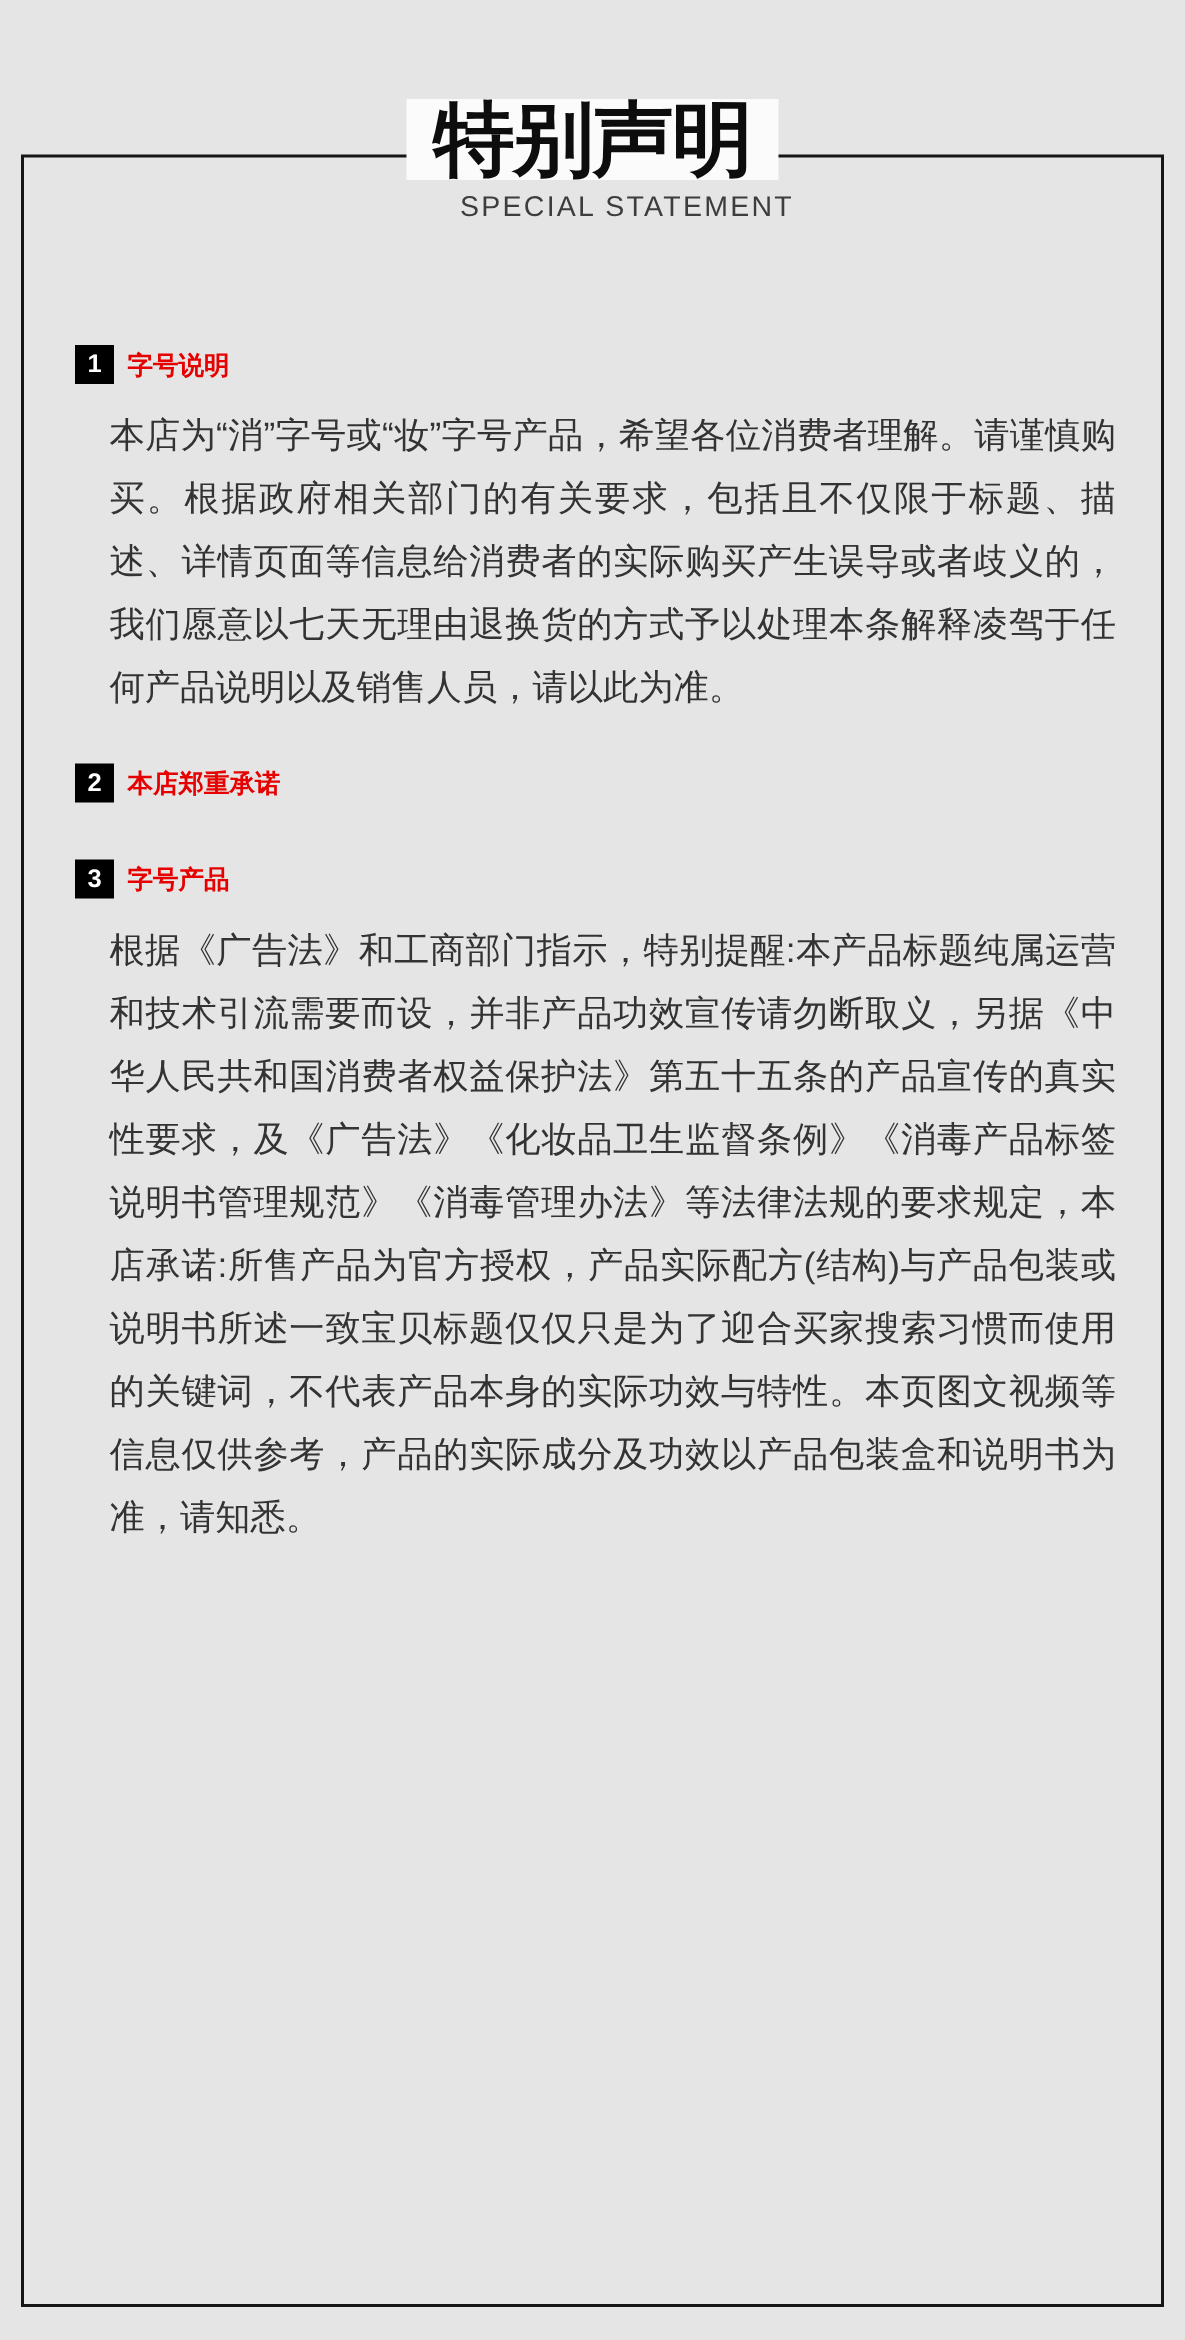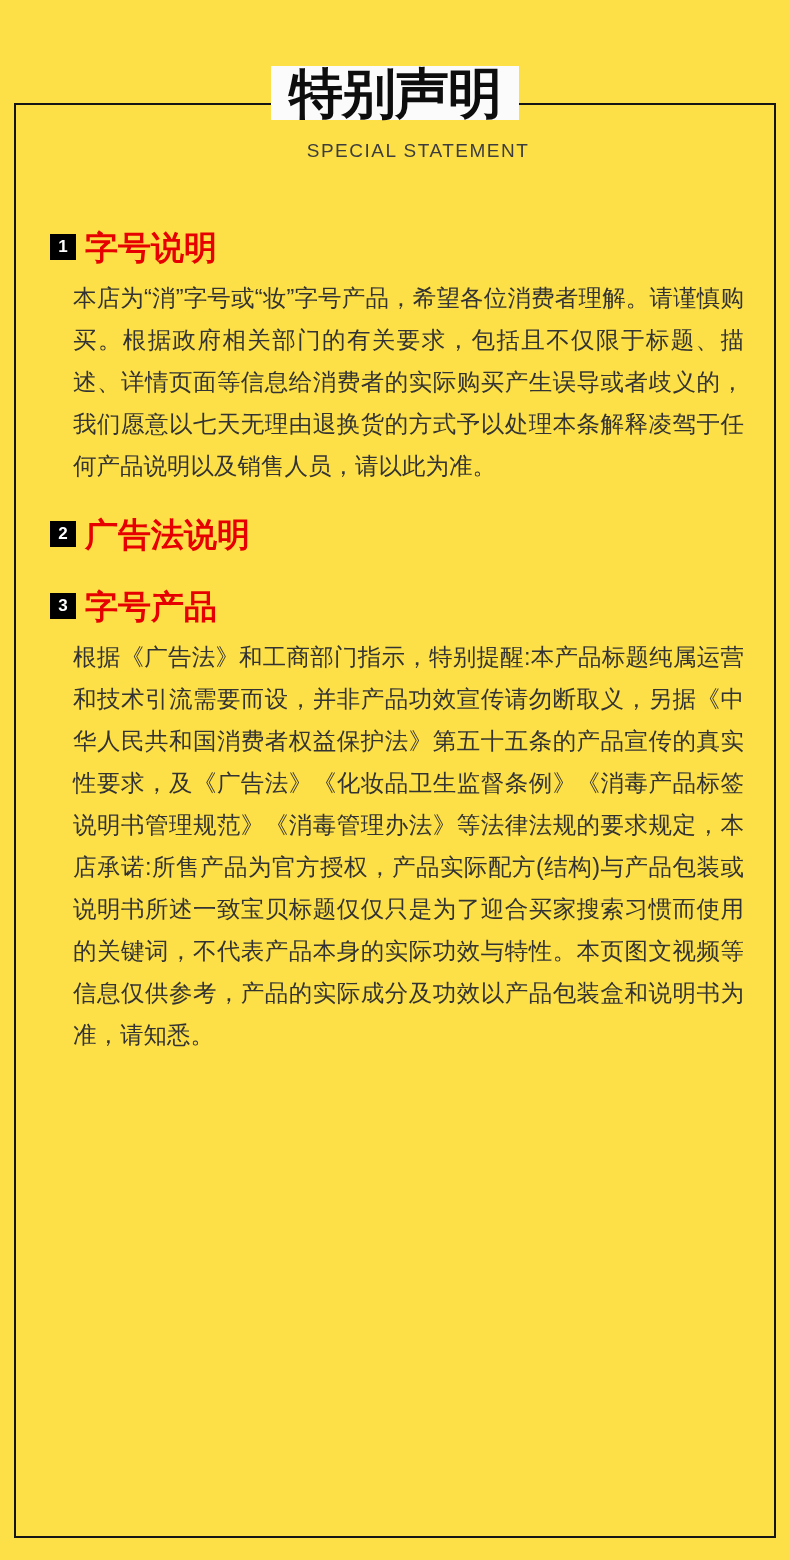--- a/index.html
+++ b/index.html
@@ -3,21 +3,21 @@
 <meta charset="utf-8">
 <style>
   * { margin: 0; padding: 0; box-sizing: border-box; }
   html, body { background: #fbfbfb; }
   body { font-family: "Liberation Sans", "DejaVu Sans", sans-serif; }
 
   .page {
     position: relative;
     width: 790px;
     height: 1560px;
-    background: #fde047;
+    background: #e5e5e5;
     overflow: hidden;
   }
 
   
   .frame {
     position: absolute;
     left: 14px;
     top: 103px;
     width: 762px;
     height: 1435px;
@@ -39,21 +39,21 @@
     background: #fbfbfb;
     padding: 0 18px;
     font-size: 54px;
     line-height: 1;
     font-weight: 900;
     letter-spacing: -1px;
     color: #0d0d0d;
     white-space: nowrap;
   }
   .subtitle {
-    margin-top: 20px;
+    margin-top: 8px;
     font-size: 19px;
     letter-spacing: 1.5px;
     color: #3d3d3d;
     font-weight: 400;
     padding-left: 46px;
   }
 
   .section { margin-bottom: 30px; }
   .section.s3 { margin-top: 38px; }
 
@@ -68,21 +68,21 @@
     background: #000000;
     color: #ffffff;
     font-size: 17px;
     font-weight: 700;
     display: flex;
     align-items: center;
     justify-content: center;
     flex: 0 0 auto;
   }
   .sec-title {
-    font-size: 33px;
+    font-size: 17px;
     font-weight: 700;
     color: #e60000;
     line-height: 1;
     padding-top: 1px;
   }
 
   .sec-body {
     margin: 13px 0 0 23px;
   }
   .sec-body p {
@@ -112,21 +112,21 @@
         <span class="sec-title">字号说明</span>
       </div>
       <div class="sec-body">
         <p>本店为“消”字号或“妆”字号产品，希望各位消费者理解。请谨慎购买。根据政府相关部门的有关要求，包括且不仅限于标题、描述、详情页面等信息给消费者的实际购买产生误导或者歧义的，我们愿意以七天无理由退换货的方式予以处理本条解释凌驾于任何产品说明以及销售人员，请以此为准。</p>
       </div>
     </div>
 
     <div class="section s2">
       <div class="sec-head">
         <span class="badge">2</span>
-        <span class="sec-title">广告法说明</span>
+        <span class="sec-title">本店郑重承诺</span>
       </div>
       <div class="sec-body">
       </div>
     </div>
 
     <div class="section s3">
       <div class="sec-head">
         <span class="badge">3</span>
         <span class="sec-title">字号产品</span>
       </div>

